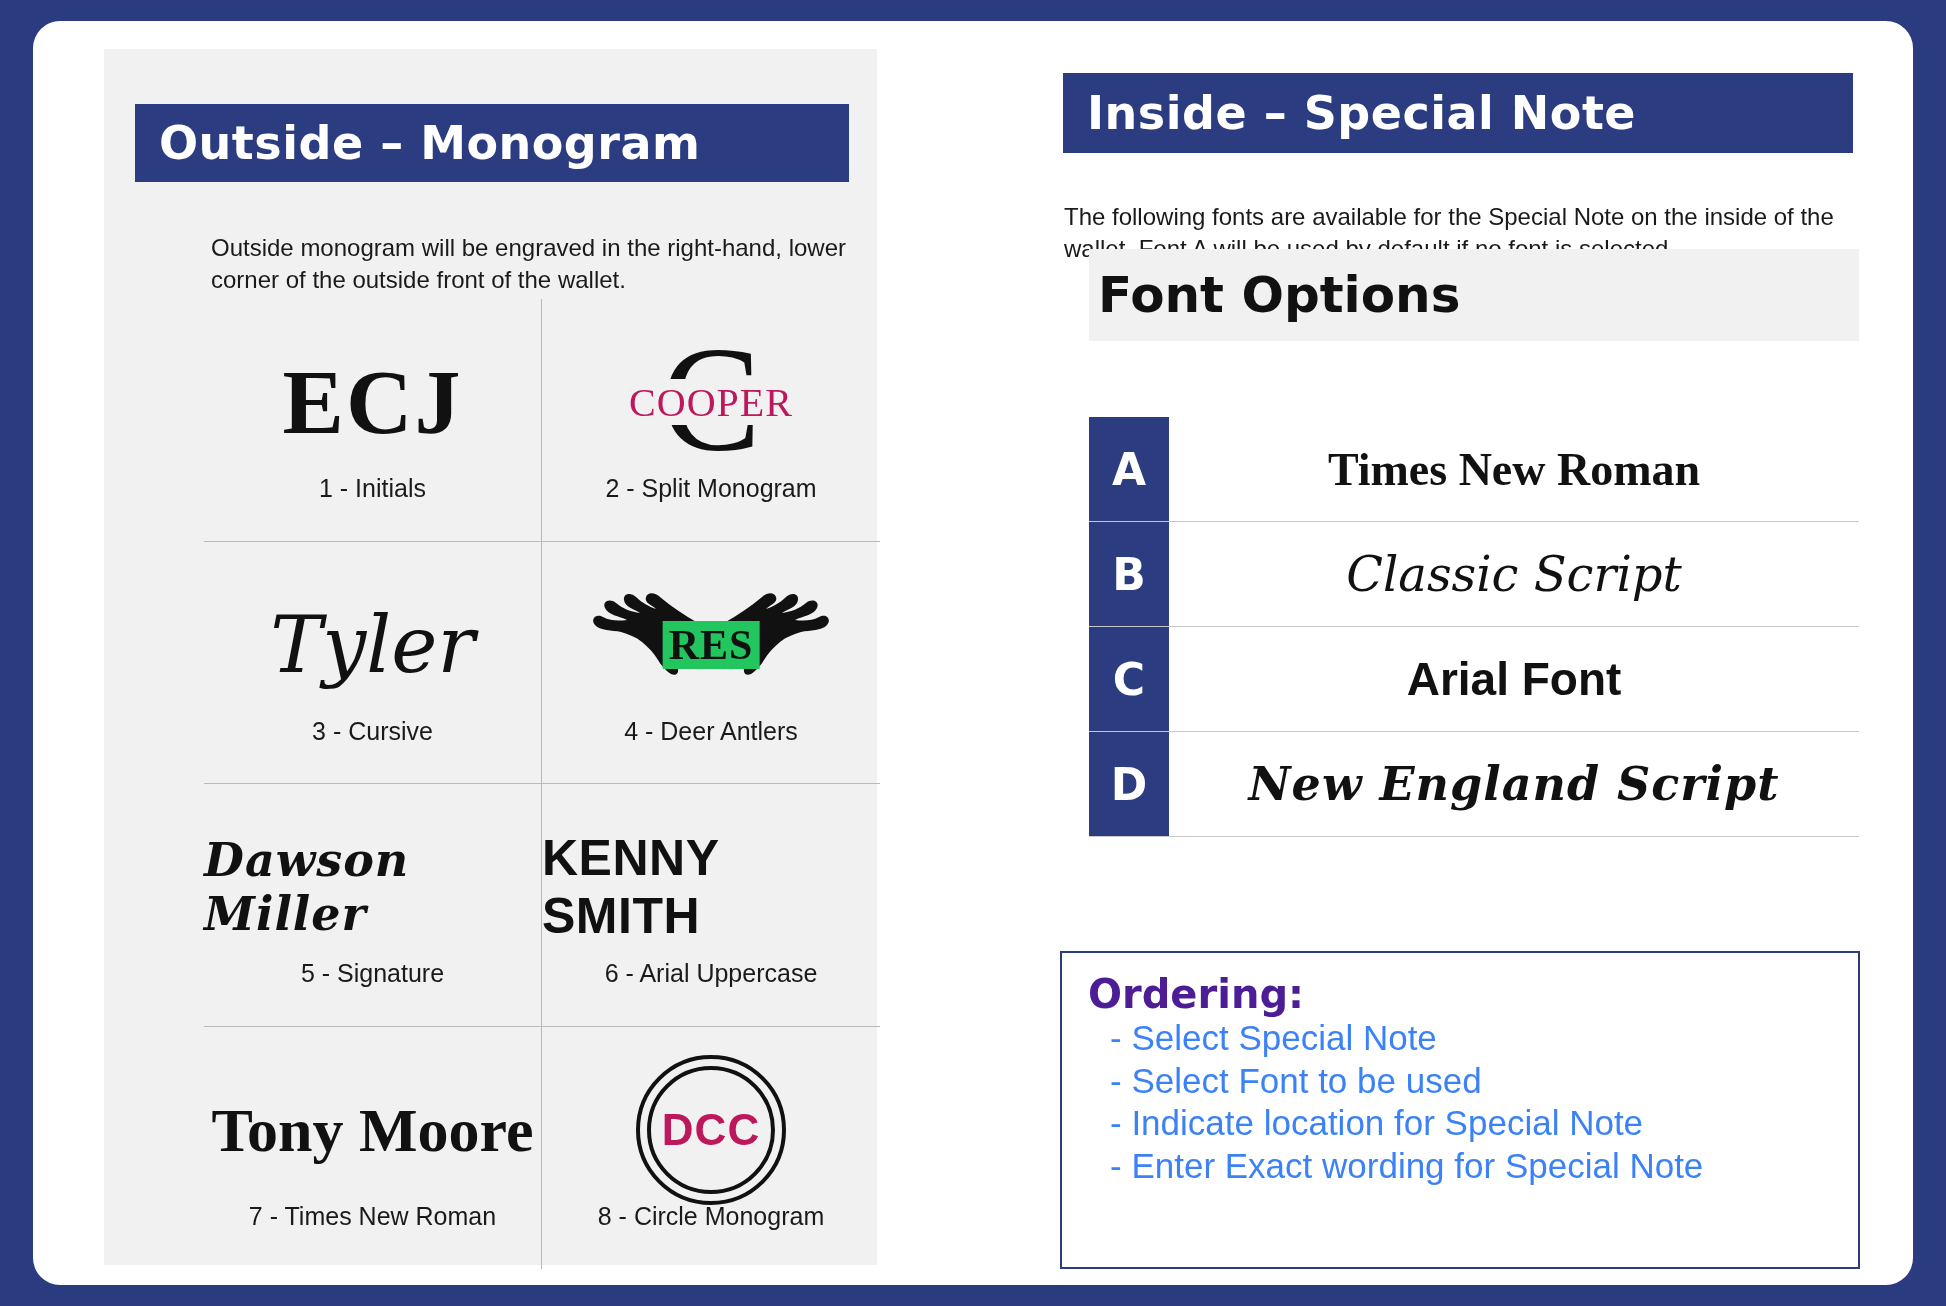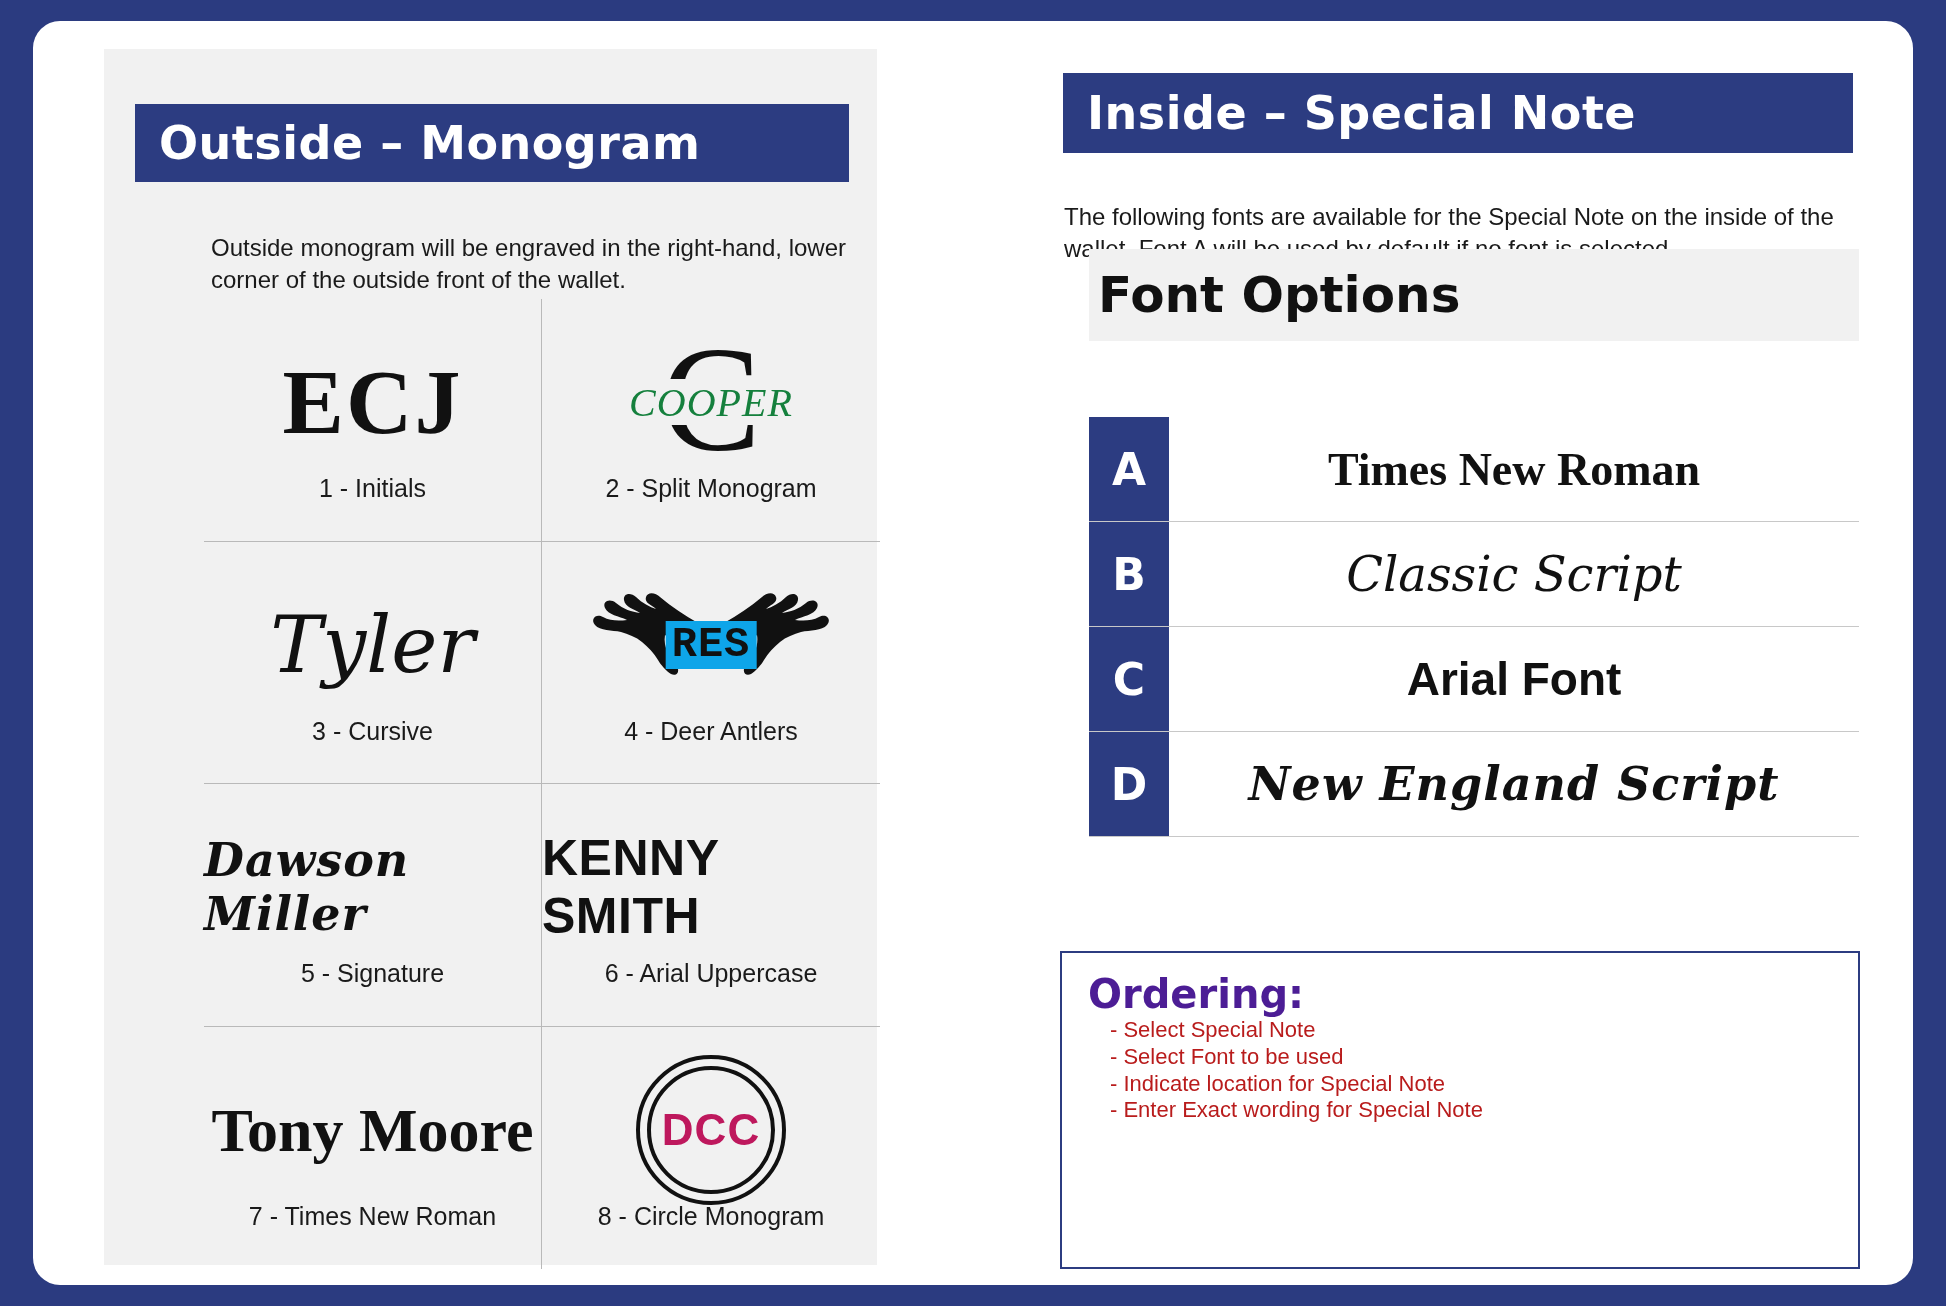--- a/index.html
+++ b/index.html
@@ -159,41 +159,40 @@
     height: 46px;
     background: #f1f1f1;
     display: flex;
     align-items: center;
     justify-content: center;
   }
   .split-mono .band span {
     font-family: "Liberation Serif", serif;
     font-size: 40px;
     letter-spacing: 1px;
-    color: #15803d;
-    font-style: italic;
+    color: #be185d;
   }
 
   
   .antlers {
     position: relative;
     width: 270px;
     height: 132px;
   }
   .antlers .ant-text {
     position: absolute;
     left: 50%;
     top: 42px;
     transform: translateX(-50%);
-    font-family: Liberation Mono, monospace;
+    font-family: Liberation Serif, serif;
     font-weight: bold;
     font-size: 42px;
     letter-spacing: 1px;
     color: #111;
-    background: #0ea5e9;
+    background: #22c55e;
     padding: 0 6px;
     z-index: 3;
   }
 
   
   .circle-mono {
     position: relative;
     width: 150px;
     height: 150px;
   }
@@ -321,22 +320,22 @@
     font-size: 40px;
     color: #4c1d95;
   }
   .ordering-list {
     margin: 0;
     padding: 0;
     list-style: none;
   }
   .ordering-list li {
     font-family: "Liberation Sans", sans-serif;
-    font-size: 22px;
-    color: #b91c1c;
+    font-size: 35px;
+    color: #3b82f6;
     padding-left: 22px;
     line-height: 1.22;
   }
 </style>
 </head>
 <body>
 
 <div class="page">
 
   <div class="left-panel">

